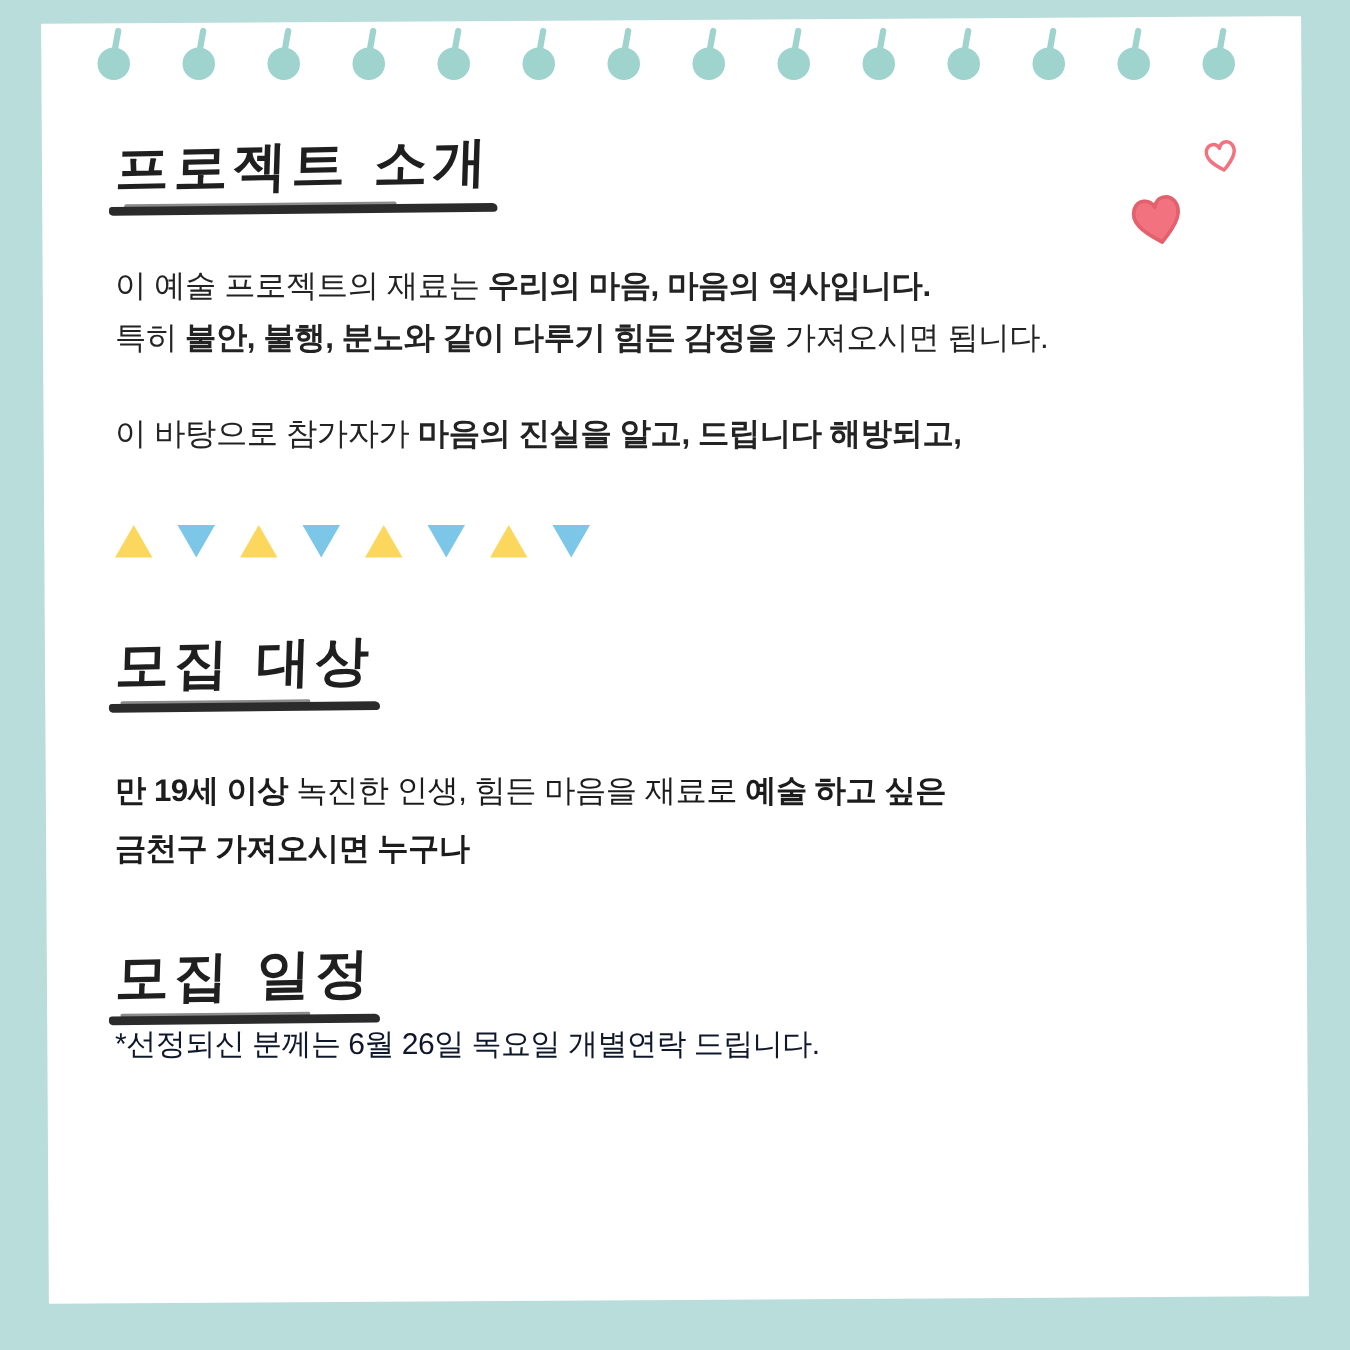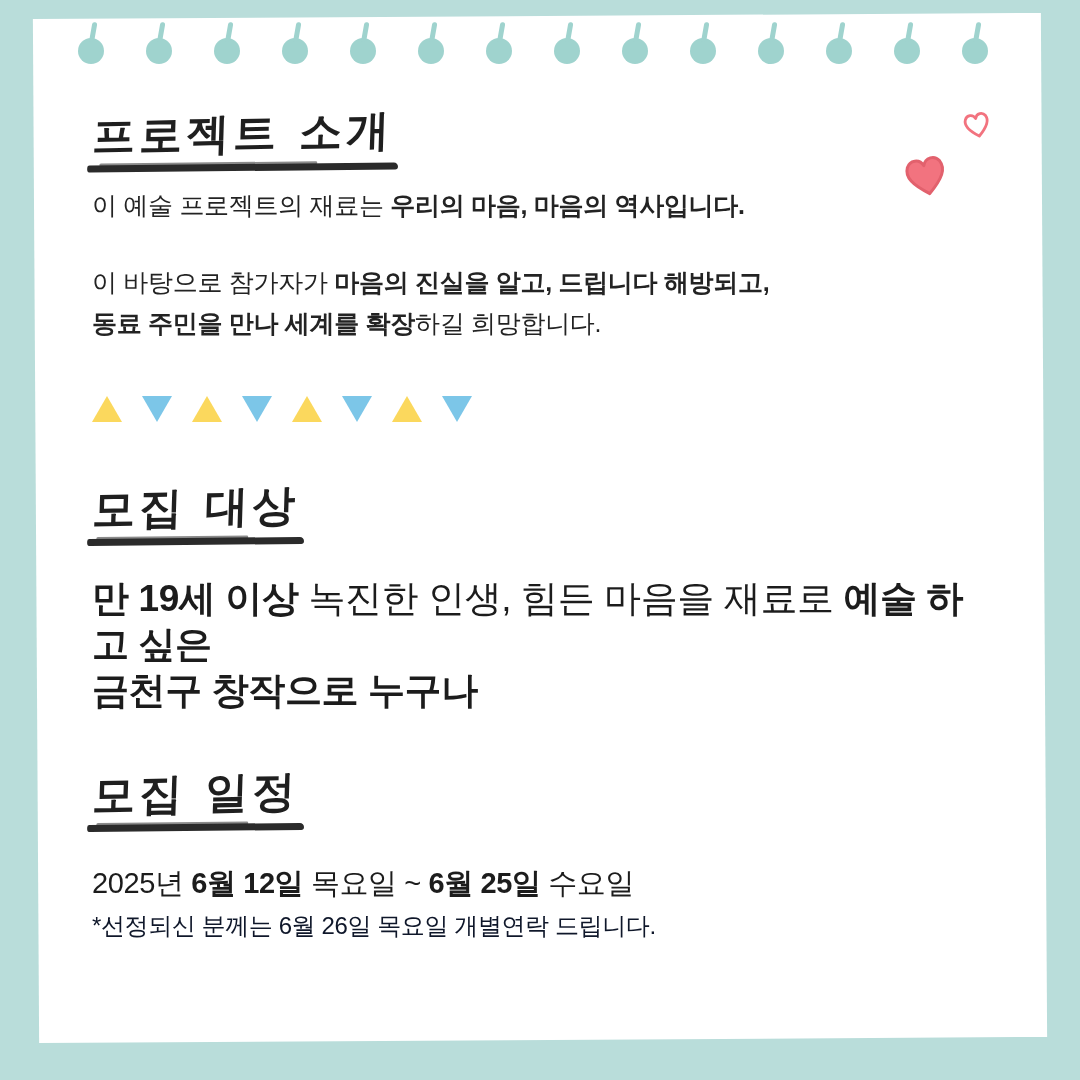--- a/index.html
+++ b/index.html
@@ -107,21 +107,21 @@
   }
 
   .para {
     font-size: 25px;
     line-height: 41px;
     color: #232323;
     letter-spacing: -0.3px;
   }
   .para b { font-weight: 700; }
 
-  .block-intro { margin-top: 18px; }
+  .block-intro { margin-top: 42px; }
   .block-gap { height: 36px; }
 
   .triangles {
     margin-top: 52px;
     display: flex;
     gap: 20px;
     align-items: center;
   }
   .tri {
     width: 0; height: 0;
@@ -130,22 +130,22 @@
   }
   .tri-up {
     border-bottom: 26px solid #fbd85d;
   }
   .tri-down {
     border-top: 26px solid #7cc6e8;
   }
 
   .section2 { margin-top: 62px; }
   .section2 .body {
-    margin-top: 34px;
-    font-size: 37px;
+    margin-top: 44px;
+    font-size: 25px;
     line-height: 46px;
     color: #1c1c1c;
     letter-spacing: -0.4px;
   }
   .section2 .body b { font-weight: 700; }
 
   .section3 { margin-top: 56px; }
   .section3 .line1 {
     margin-top: 34px;
     font-size: 29px;
@@ -209,30 +209,30 @@
     
     <div class="heading">
       <span>프로젝트 소개</span>
       <span class="underline"></span>
     </div>
 
     <div class="para block-intro">
       <div>
         <span>이 예술 프로젝트의 재료는 </span><b>우리의 마음, 마음의 역사입니다.</b>
       </div>
+      <div>
+        <span>특히 </span><b>불안, 불행, 분노와 같이 다루기 힘든 감정을</b><span> 가져오시면 됩니다.</span>
+      </div>
     </div>
 
     <div class="block-gap"></div>
 
     <div class="para">
       <div>
         <span>이 바탕으로 참가자가 </span><b>마음의 진실을 알고, 드립니다 해방되고,</b>
-      </div>
-      <div>
-        <b>동료 주민을 만나 세계를 확장</b><span>하길 희망합니다.</span>
       </div>
     </div>
 
     
     <div class="triangles">
       <div class="tri tri-up"></div>
       <div class="tri tri-down"></div>
       <div class="tri tri-up"></div>
       <div class="tri tri-down"></div>
       <div class="tri tri-up"></div>
@@ -245,31 +245,28 @@
     <div class="section2">
       <div class="heading">
         <span>모집 대상</span>
         <span class="underline"></span>
       </div>
       <div class="body">
         <div>
           <b>만 19세 이상</b><span> 녹진한 인생, 힘든 마음을 재료로 </span><b>예술 하고 싶은</b>
         </div>
         <div>
-          <b>금천구 창작으로 누구나</b>
+          <b>금천구 가져오시면 누구나</b>
         </div>
       </div>
     </div>
 
     
     <div class="section3">
       <div class="heading">
         <span>모집 일정</span>
         <span class="underline"></span>
       </div>
-      <div class="line1">
-        <span>2025년 </span><b>6월 12일</b><span> 목요일 ~ </span><b>6월 25일</b><span> 수요일</span>
-      </div>
       <div class="note">*선정되신 분께는 6월 26일 목요일 개별연락 드립니다.</div>
     </div>
 
   </div>
 </div>
 
 </body></html>

